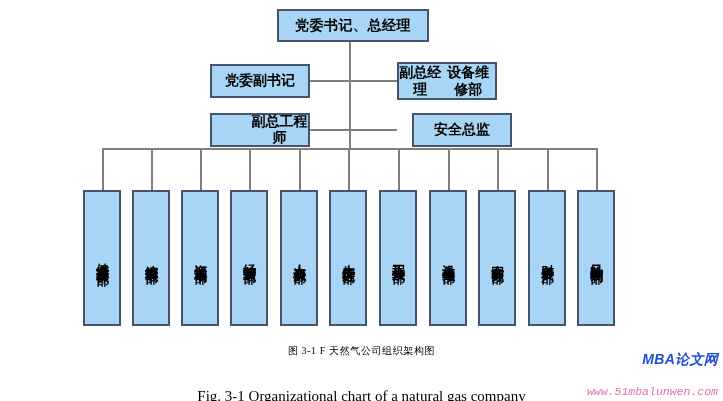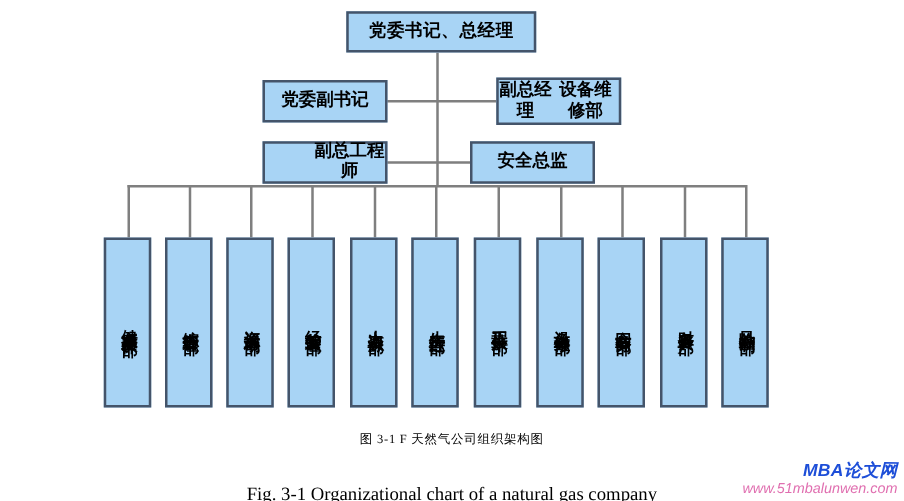--- a/index.html
+++ b/index.html
@@ -100,26 +100,26 @@
   #watermark .brand {
     font-family: "Liberation Sans", sans-serif;
     font-style: italic;
     font-weight: bold;
     font-size: 14px;
     color: #1d4ed8;
     letter-spacing: 0.3px;
     line-height: 1.1;
   }
   #watermark .url {
-    font-family: Liberation Sans, sans-serif;
+    font-family: Liberation Mono, monospace;
     font-style: italic;
     font-size: 11.5px;
     color: #e06fb0;
     line-height: 1.2;
-    margin-top: 1px;
+    margin-top: 18px;
   }
 </style>
 </head>
 <body>
 
 <div id="page">
 
   <div class="line v" style="left:349px; top:42px; height:107px;"></div>
 
   <div class="line h" style="left:309px; top:80px; width:88px;"></div>
@@ -150,21 +150,21 @@
 
   <div class="node lvl2" style="left:210px; top:113px;padding-left:39px;">
     <span>副总工程师</span>
   </div>
 
   <div class="node lvl2 two-line" style="left:397px; top:62px; height:38px;">
     <span>副总经理</span>
     <span>设备维修部</span>
   </div>
 
-  <div class="node lvl2" style="left:376px; top:113px;text-align:right;">
+  <div class="node lvl2" style="left:412px; top:113px;text-align:right;">
     <span>安全总监</span>
   </div>
 
   <div class="node dept" style="left:83px; top:190px;">
     <span>健康安全环保部</span>
   </div>
   <div class="node dept" style="left:132px; top:190px;">
     <span>综合管理部</span>
   </div>
   <div class="node dept" style="left:181px; top:190px;">

